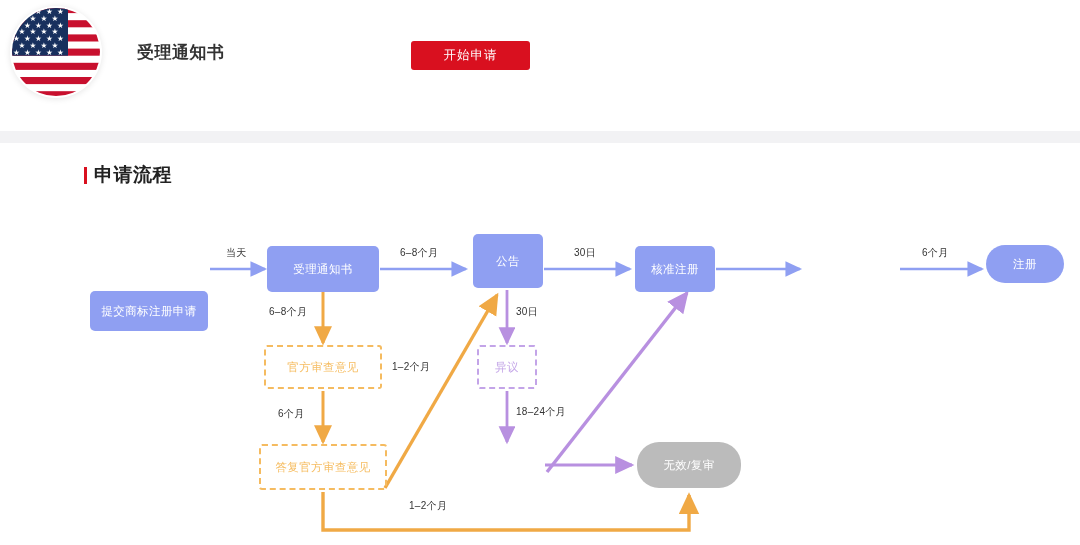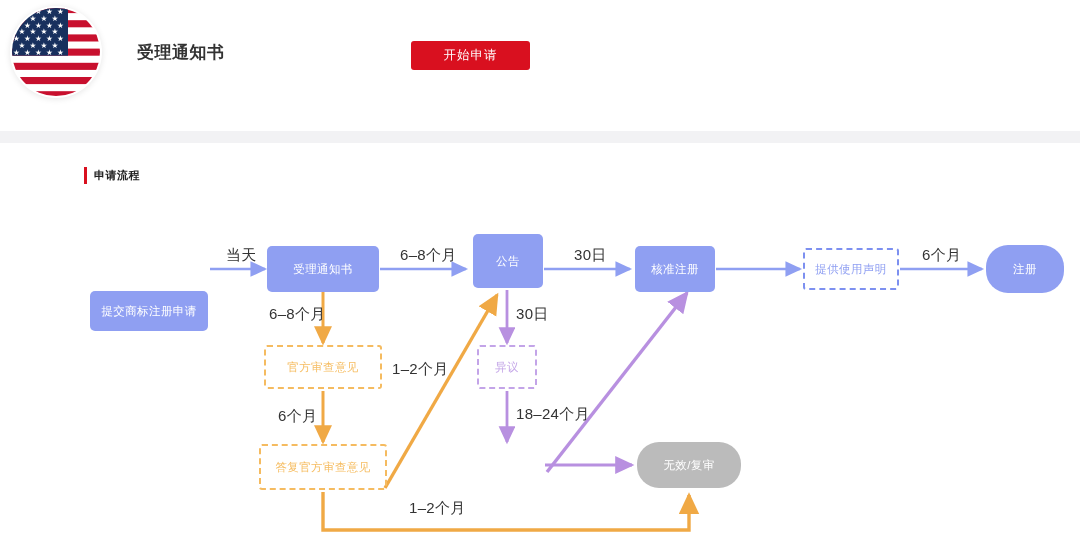--- a/index.html
+++ b/index.html
@@ -48,21 +48,21 @@
 
   
   .section-title-wrap{
     position:absolute;left:84px;top:164px;
     display:flex;align-items:center;height:22px;
   }
   .section-bar{
     width:3px;height:17px;background:#d9101f;margin-right:7px;
   }
   .section-title{
-    font-size:11px;font-weight:bold;color:#222222;letter-spacing:.5px;
+    font-size:19px;font-weight:bold;color:#222222;letter-spacing:.5px;
     white-space:nowrap;
   }
 
   
   .flow{
     position:absolute;left:0;top:200px;width:1080px;height:345px;
   }
   .flow-svg{position:absolute;left:0;top:0;width:1080px;height:345px;}
 
   .node{
@@ -90,21 +90,21 @@
     background:transparent;color:#f6bd62;
     border:2px dashed #f5bb60;border-radius:3px;
   }
   .node-dashed-purple{
     background:transparent;color:#c5a7e8;
     border:2px dashed #c3a4e8;border-radius:3px;
   }
 
   .edge-label{
     position:absolute;
-    font-size:15px;color:#333333;
+    font-size:10px;color:#333333;
     white-space:nowrap;
     letter-spacing:.3px;
   }
 </style>
 </head>
 <body>
 
 <div class="header">
 
   <div class="flag-badge">
@@ -213,23 +213,22 @@
   </svg>
 
   <div class="node node-solid-blue" style="left:90px;top:49px;width:118px;height:40px;margin-top:42px;">提交商标注册申请</div>
 
   <div class="node node-solid-blue" style="left:267px;top:46px;width:112px;height:46px;">受理通知书</div>
 
   <div class="node node-solid-blue" style="left:473px;top:34px;width:70px;height:54px;">公告</div>
 
   <div class="node node-solid-blue" style="left:635px;top:46px;width:80px;height:46px;">核准注册</div>
 
-  <div class="node node-dashed-blue" style="left:803px;top:48px;width:96px;height:42px;">提供使用声明</div>
-
-  <div class="node node-pill-blue" style="left:986px;top:45px;width:78px;height:48px;">注册</div>
+
+  <div class="node node-pill-blue" style="left:986px;top:45px;width:78px;height:38px;">注册</div>
 
   <div class="node node-dashed-orange" style="left:264px;top:145px;width:118px;height:44px;">官方审查意见</div>
 
   <div class="node node-dashed-orange" style="left:259px;top:244px;width:128px;height:46px;">答复官方审查意见</div>
 
   <div class="node node-dashed-purple" style="left:477px;top:145px;width:60px;height:44px;">异议</div>
 
 
   <div class="node node-pill-gray" style="left:637px;top:242px;width:104px;height:46px;">无效/复审</div>
 

